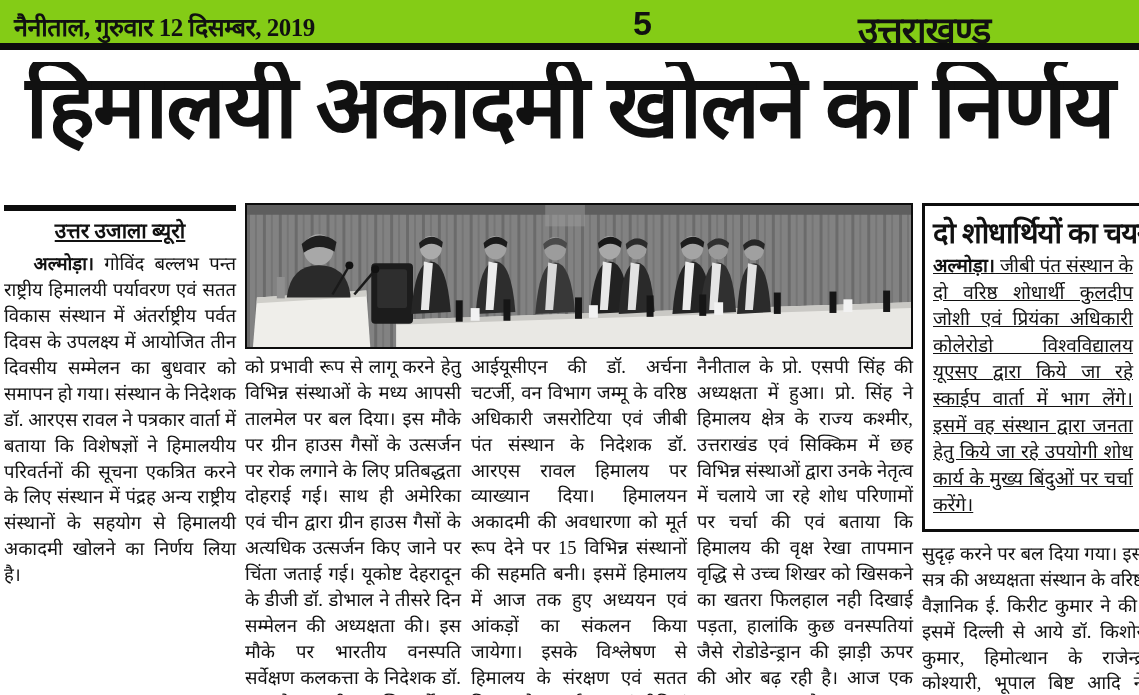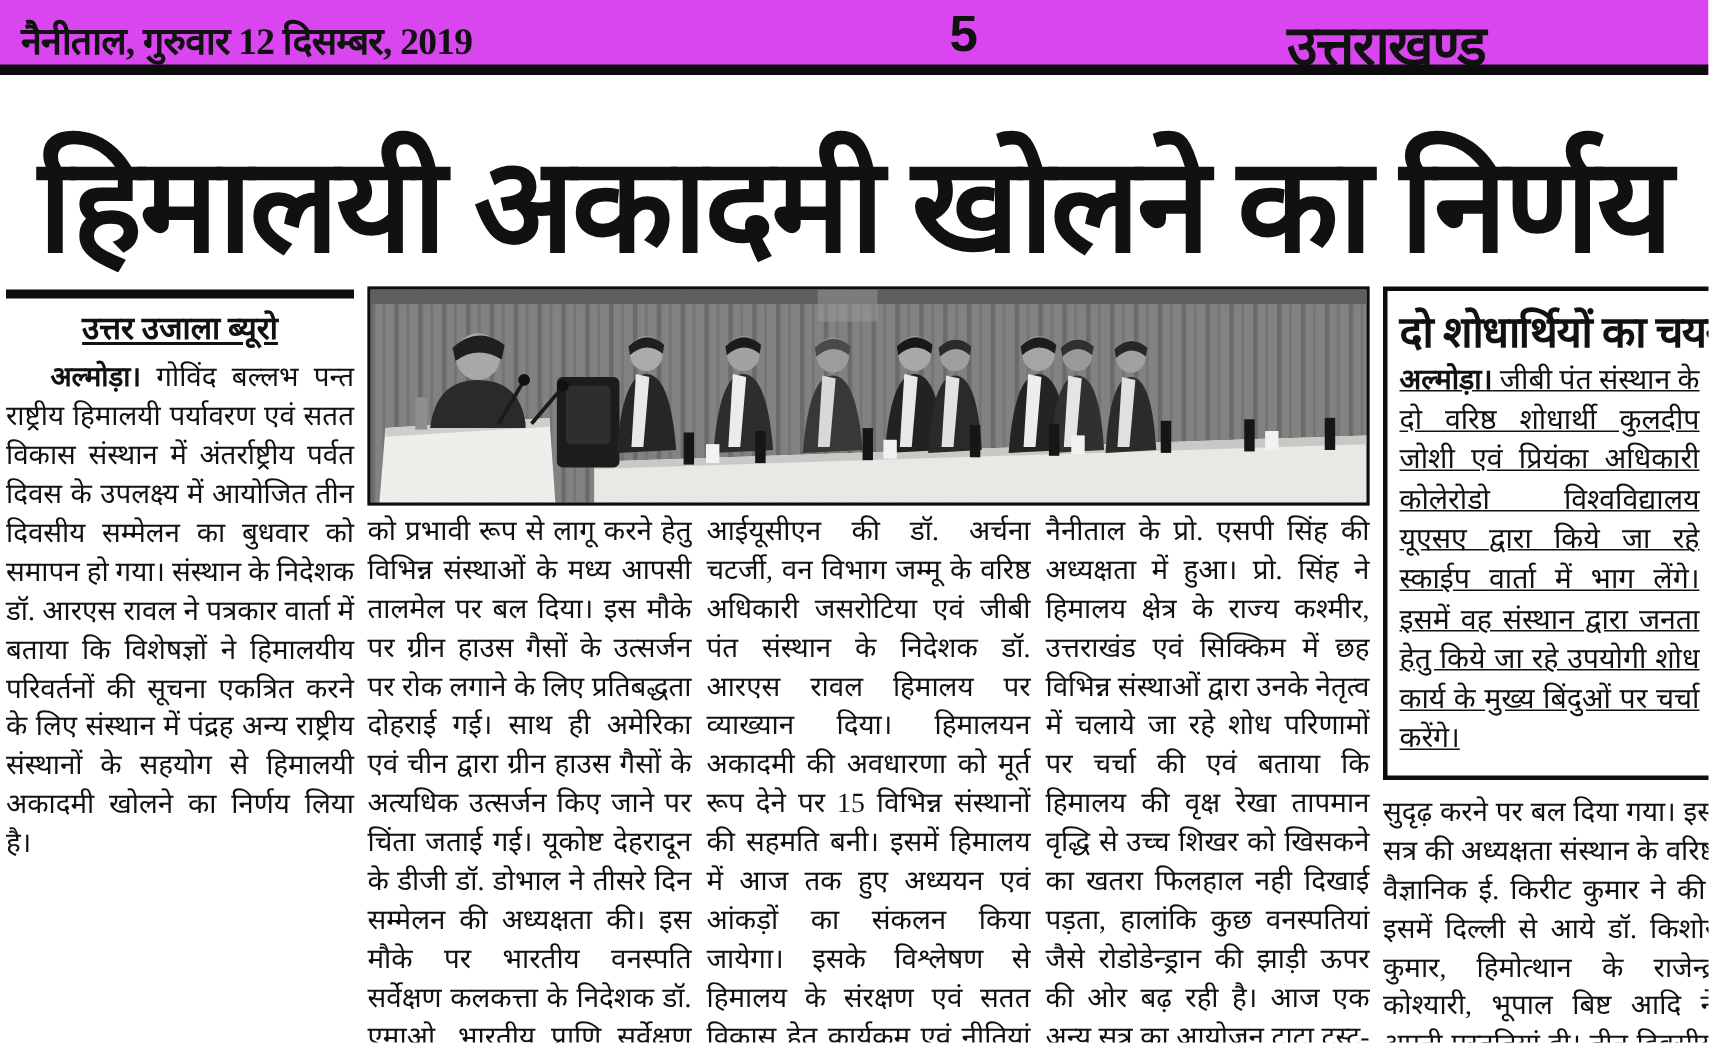--- a/index.html
+++ b/index.html
@@ -1,34 +1,34 @@
 <!DOCTYPE html>
 <html><head>
 <meta charset="utf-8">
 <style>
   * { margin:0; padding:0; box-sizing:border-box; }
   html,body { width:1139px; height:695px; background:#ffffff; overflow:hidden;
               font-family:"Liberation Serif", serif; color:#111; }
 
   
-  .masthead { position:relative; height:50px; background:#d946ef;
+  .masthead { position:relative; height:50px; background:#84cc16;
               border-bottom:7px solid #0d0d0d; }
   .masthead .dateline { position:absolute; left:14px; top:9px;
               font-size:25px; font-weight:bold; letter-spacing:-0.5px; }
   .masthead .paper-name { position:absolute; left:487px; top:11px;
               font-size:24px; font-weight:bold; }
   .masthead .page-number { position:absolute; left:633px; top:4px;
               font-size:34px; font-weight:bold; font-family:"Liberation Sans", sans-serif; }
   .masthead .edition { position:absolute; left:858px; top:3px;
               font-size:37px; font-weight:900; letter-spacing:-1px;
               font-family:"Liberation Sans", sans-serif; }
 
   
-  .headline { height:135px; display:flex; align-items:flex-end; justify-content:center;
-              overflow:hidden; }
+  .headline { height:135px; display:flex; align-items:flex-start; justify-content:center;
+              overflow:hidden;margin-top:12px; }
   .headline h1 { font-size:88px; font-weight:bold; letter-spacing:-2px;
               white-space:nowrap; line-height:1.05; }
 
   
   .content { display:flex; padding:6px 4px 0 4px; gap:9px; height:500px; }
   .col { text-align:justify; font-size:18.5px; line-height:1.40; }
   .col1 { width:232px; flex:none; }
   .mid  { width:668px; flex:none; display:flex; flex-direction:column; }
   .col5 { width:222px; flex:none; }
 

